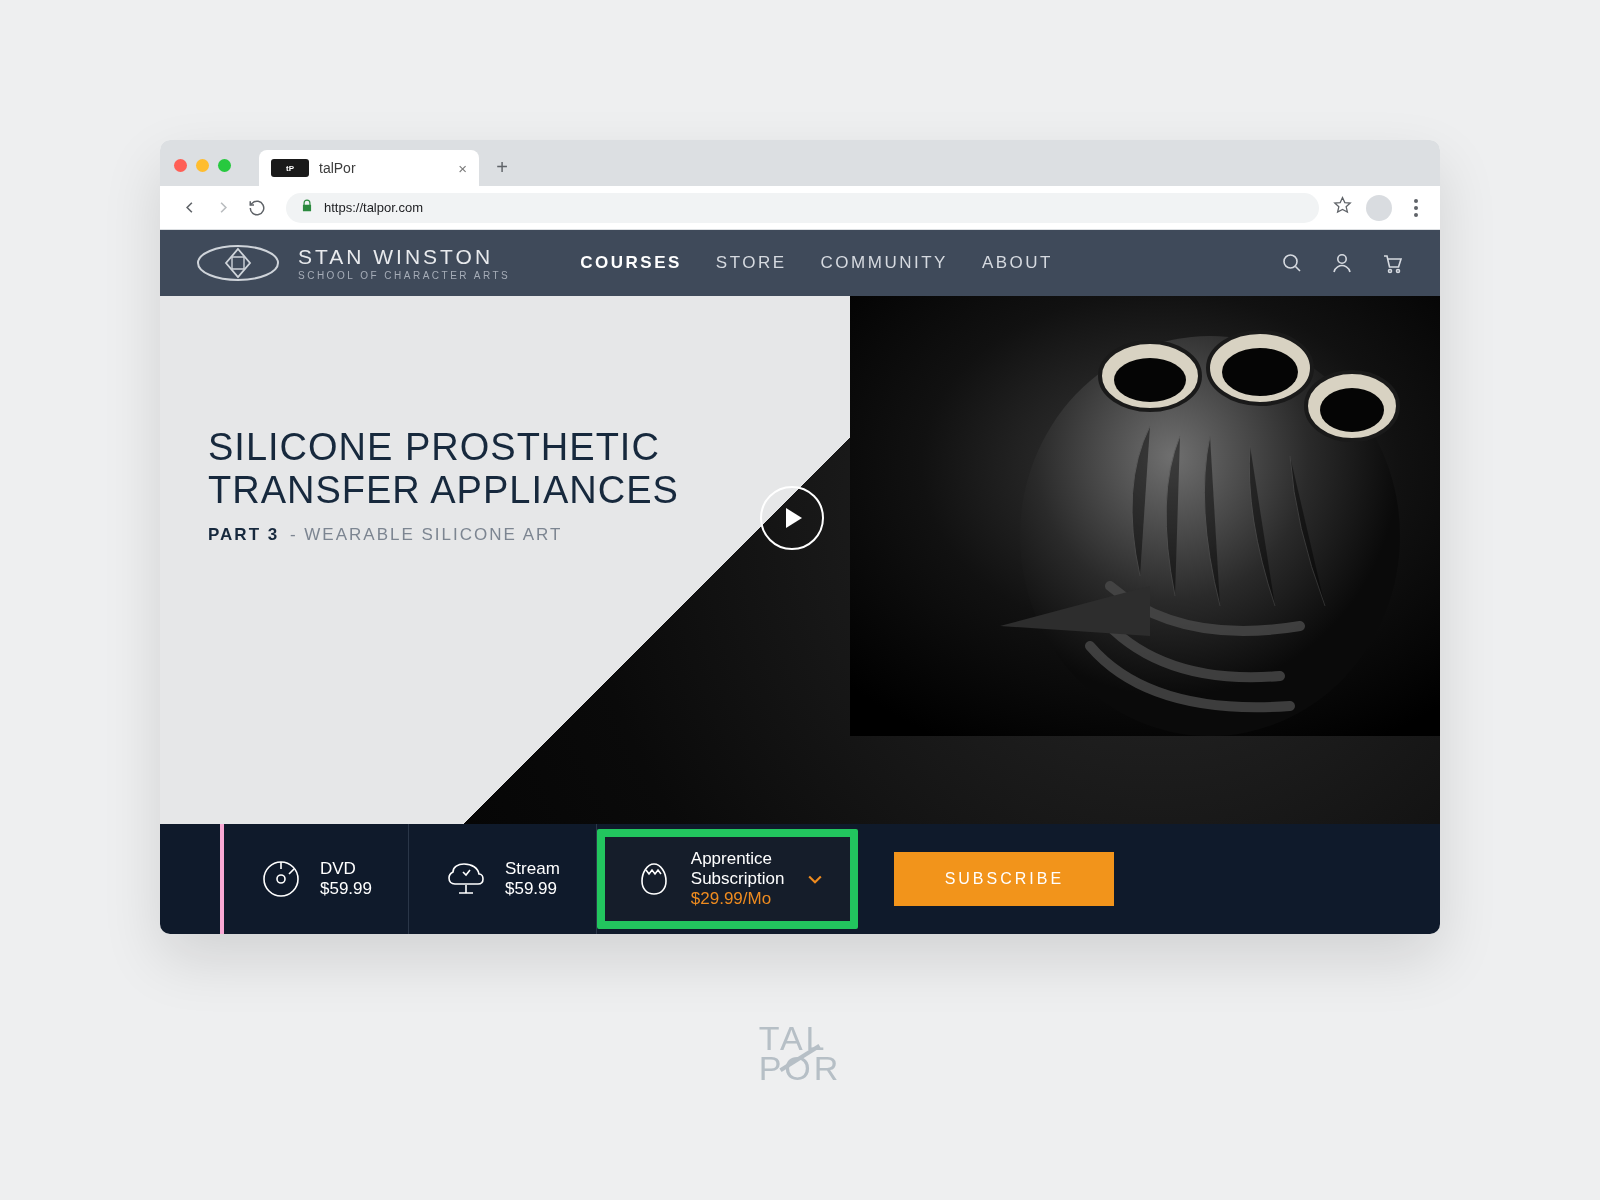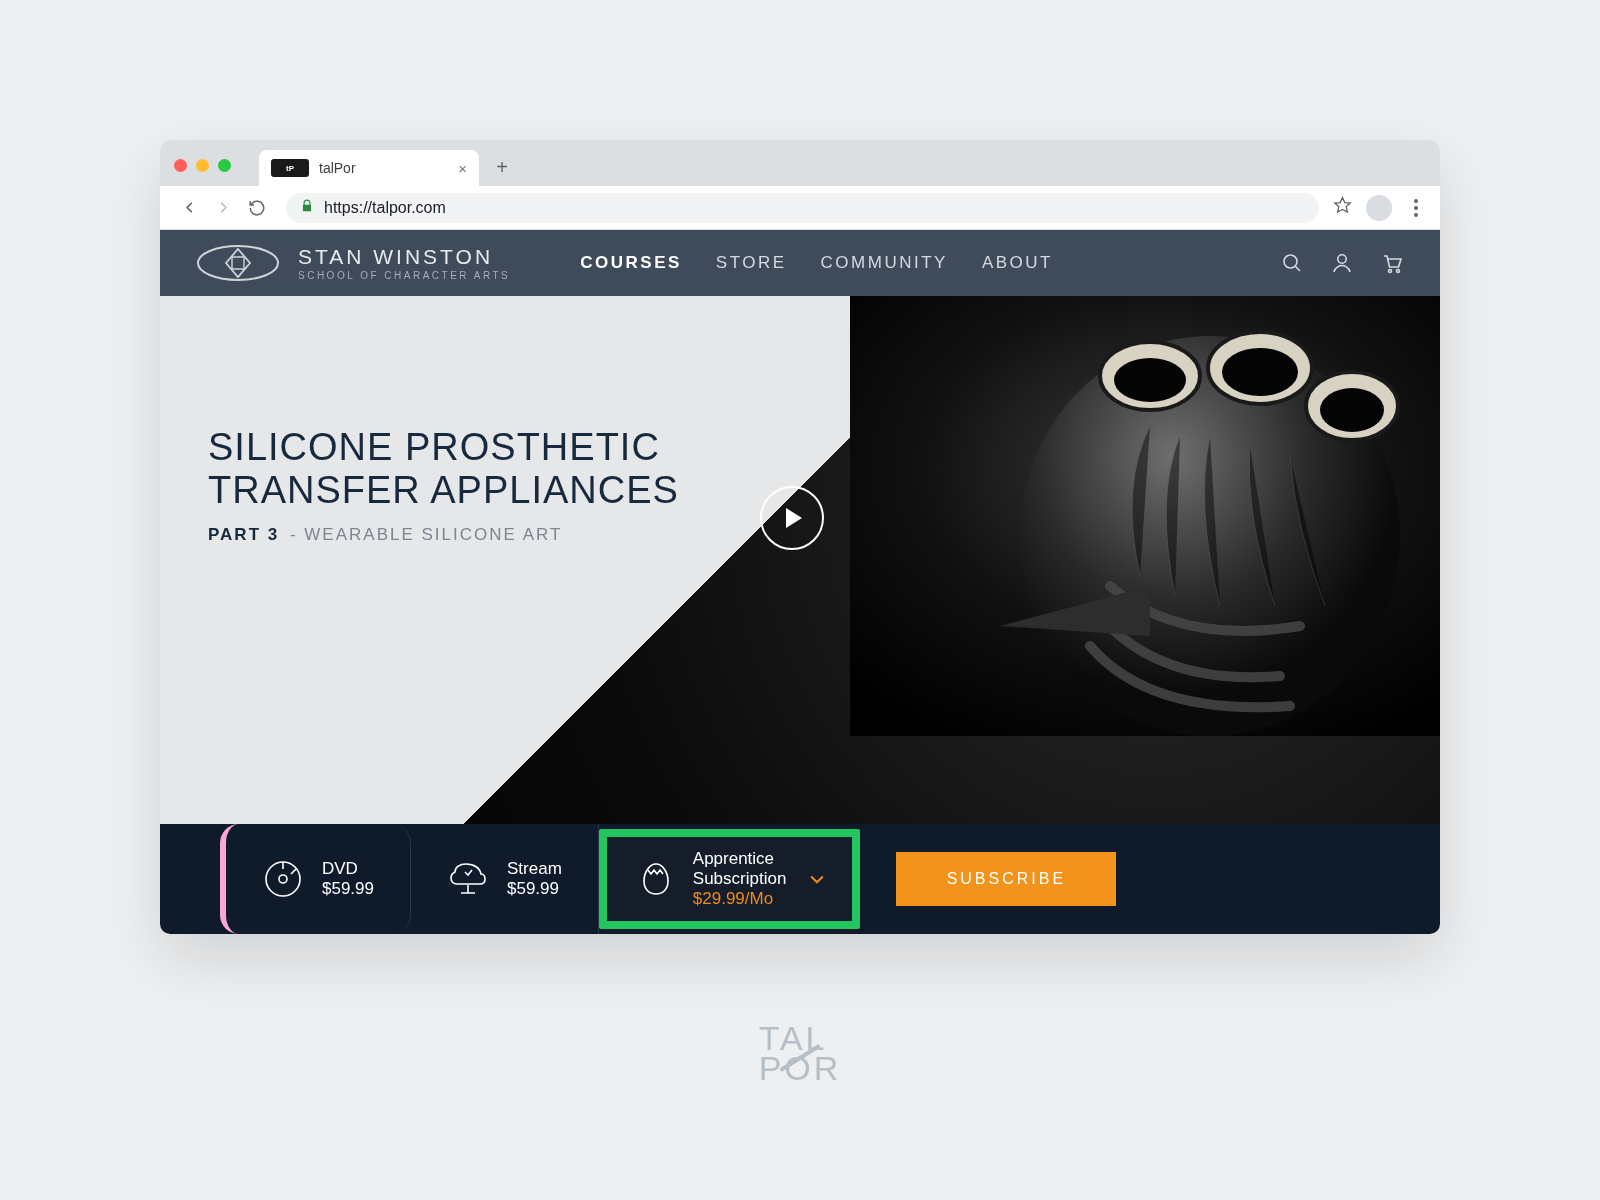--- a/index.html
+++ b/index.html
@@ -78,21 +78,21 @@
   .navbtn { width:30px;height:30px;display:flex;align-items:center;justify-content:center;color:#5f6368; }
   .navbtn.dim { color:#b9bcbf; }
   .urlbox {
     flex:1;
     height:30px;
     background:#f1f3f4;
     border-radius:15px;
     display:flex;
     align-items:center;
     padding:0 14px;
-    font-size:16px;
+    font-size:13px;
     color:#202124;
     gap:10px;
     margin: 0 10px;
   }
   .urlbox .lock { color:#2b8a3e; }
   .starbox { display:flex;align-items:center;gap:14px; }
   .avatar { width:26px;height:26px;border-radius:50%;background:#d9dce0; }
   .kebab { width:20px;display:flex;flex-direction:column;align-items:center;gap:3px; }
   .kebab span { width:4px;height:4px;border-radius:50%;background:#5f6368; }
 
@@ -153,21 +153,21 @@
     background:#0f1a2b;
     display:flex;
     align-items:stretch;
     color:#fff;
     padding-left:60px;
   }
   .popt {
     display:flex;align-items:center;gap:18px;padding:0 36px;
     border-right:1px solid #2a3648;font-size:17px;
   }
-  .popt:first-child { border-left:6px solid #f9a8d4;border-radius:19px; }
+  .popt:first-child { border-left:4px solid #f9a8d4; }
   .popt .picon { width:42px;height:42px; }
   .popt .picon svg{width:42px;height:42px;stroke:#fff;fill:none;stroke-width:1.6;}
   .popt .ptext .l1 { font-size:17px; }
   .popt .ptext .l2 { font-size:17px; }
   .popt.sel {
     border:8px solid #22c55e;background:rgba(238,139,31,0.03);
     margin:5px 0;border-radius:2px;
     display:flex;align-items:center;padding:0 28px;gap:16px;position:relative;
   }
   .popt.sel .l2 { color:#ee8b1f; }

